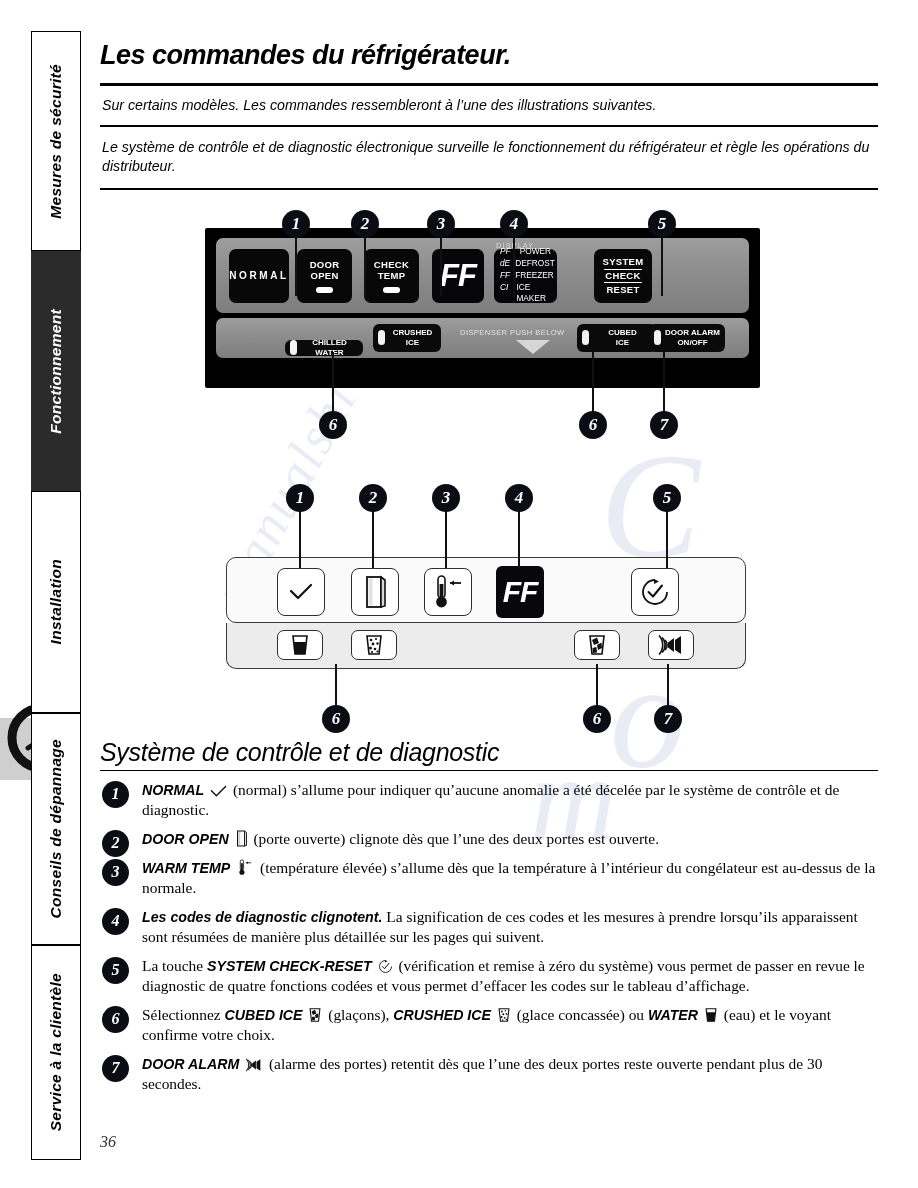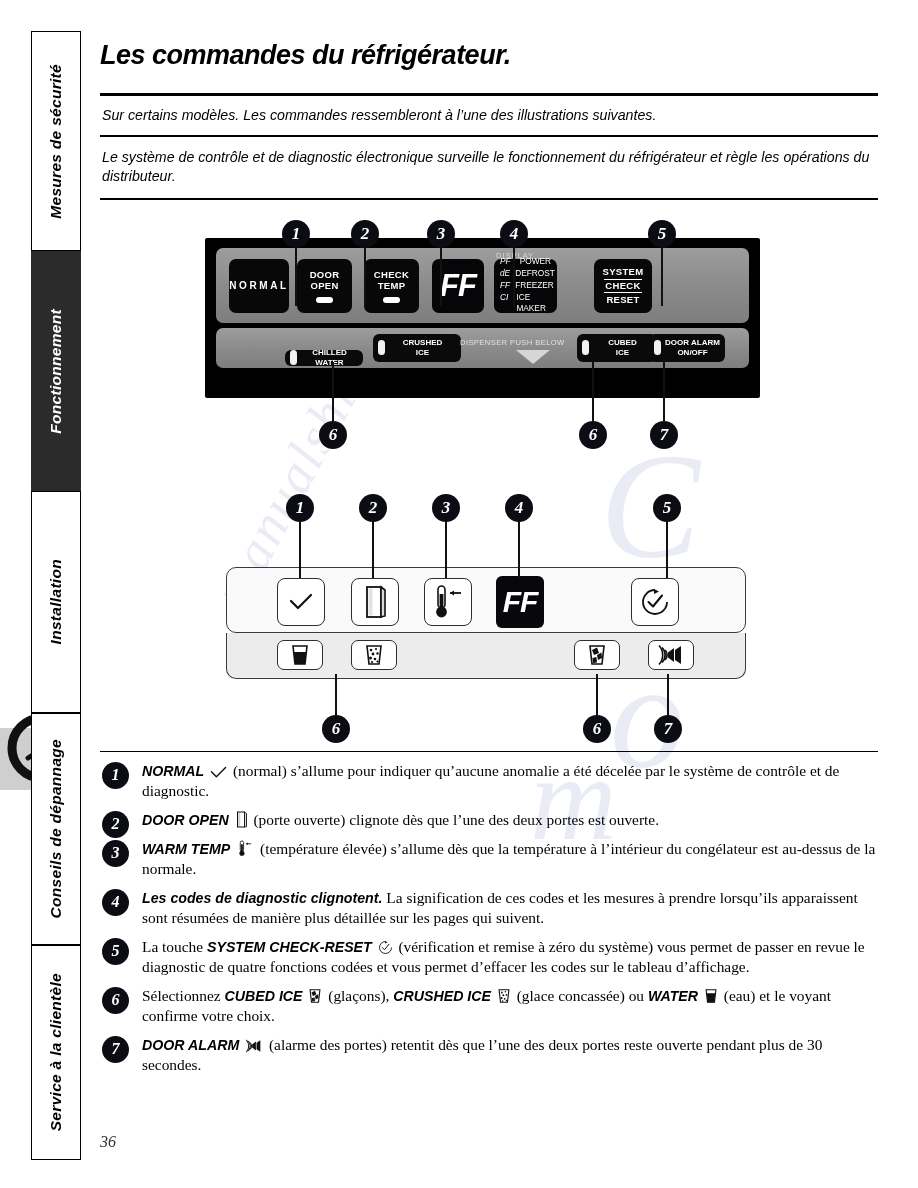--- a/index.html
+++ b/index.html
@@ -75,21 +75,21 @@
   }
 
   h1.page-title {
     margin: 0;
     font-family: "Liberation Sans", sans-serif;
     font-style: italic;
     font-weight: bold;
     font-size: 27px;
     letter-spacing: -0.5px;
     color: #000;
-    padding-bottom: 22px;
+    padding-bottom: 12px;
   }
   .rule-thick { border-bottom: 3.5px solid #000; }
   .rule-med   { border-bottom: 2.6px solid #000; }
   .rule-thin  { border-bottom: 1.4px solid #000; }
 
   p.lead {
     font-family: "Liberation Sans", sans-serif;
     font-style: italic;
     font-size: 14.2px;
     line-height: 1.38;
@@ -432,21 +432,21 @@
     <div class="panel-row" style="left:116px;top:110px;width:533px;height:40px"></div>
 
     <div class="disp-btn" style="left:185px;top:132px;width:78px;height:16px">
       <span class="disp-led"></span>
       <span class="disp-txt">
         <span>CHILLED</span><br>
         <span>WATER</span>
       </span>
     </div>
 
-    <div class="disp-btn" style="left:273px;top:116px;width:88px;height:28px">
+    <div class="disp-btn" style="left:273px;top:116px;width:68px;height:28px">
       <span class="disp-led"></span>
       <span class="disp-txt">
         <span>CRUSHED</span><br>
         <span>ICE</span>
       </span>
     </div>
 
     <div class="dispenser-note" style="left:360px;top:120px">DISPENSER PUSH BELOW</div>
     <div class="tri-down" style="left:416px;top:132px"></div>
 
@@ -576,20 +576,21 @@
     <div class="hand-icon">
       <div class="hand-gray"></div>
       <svg width="108" height="122" viewBox="0 0 108 122" style="position:absolute;left:0;top:0">
         <circle cx="47" cy="42" r="30" fill="none" stroke="#111" stroke-width="9"></circle>
         <path d="M33 52 L58 36" stroke="#111" stroke-width="5" stroke-linecap="round"></path>
         <path d="M49 56 C58 47, 72 52, 69 64 C67 73, 60 78, 58 86
                  C56 95, 60 101, 55 108 C50 114, 42 112, 40 104
                  C38 95, 44 88, 44 79 C44 71, 42 64, 46 58 Z" fill="#fff" stroke="#111" stroke-width="6" stroke-linejoin="round"></path>
       </svg>
     </div>
+    <span>Système de contrôle et de diagnostic</span>
   </div>
   <div class="rule-thin"></div>
 
   <ol class="steps">
 
     <li>
       <span class="num-badge">1</span>
       <span class="bi">NORMAL</span>
       <svg class="inline-ico" width="17" height="13" viewBox="0 0 24 18">
         <path d="M2 8 L9 15 L22 2" stroke="#111" stroke-width="2" fill="none" stroke-linecap="round" stroke-linejoin="round"></path>

